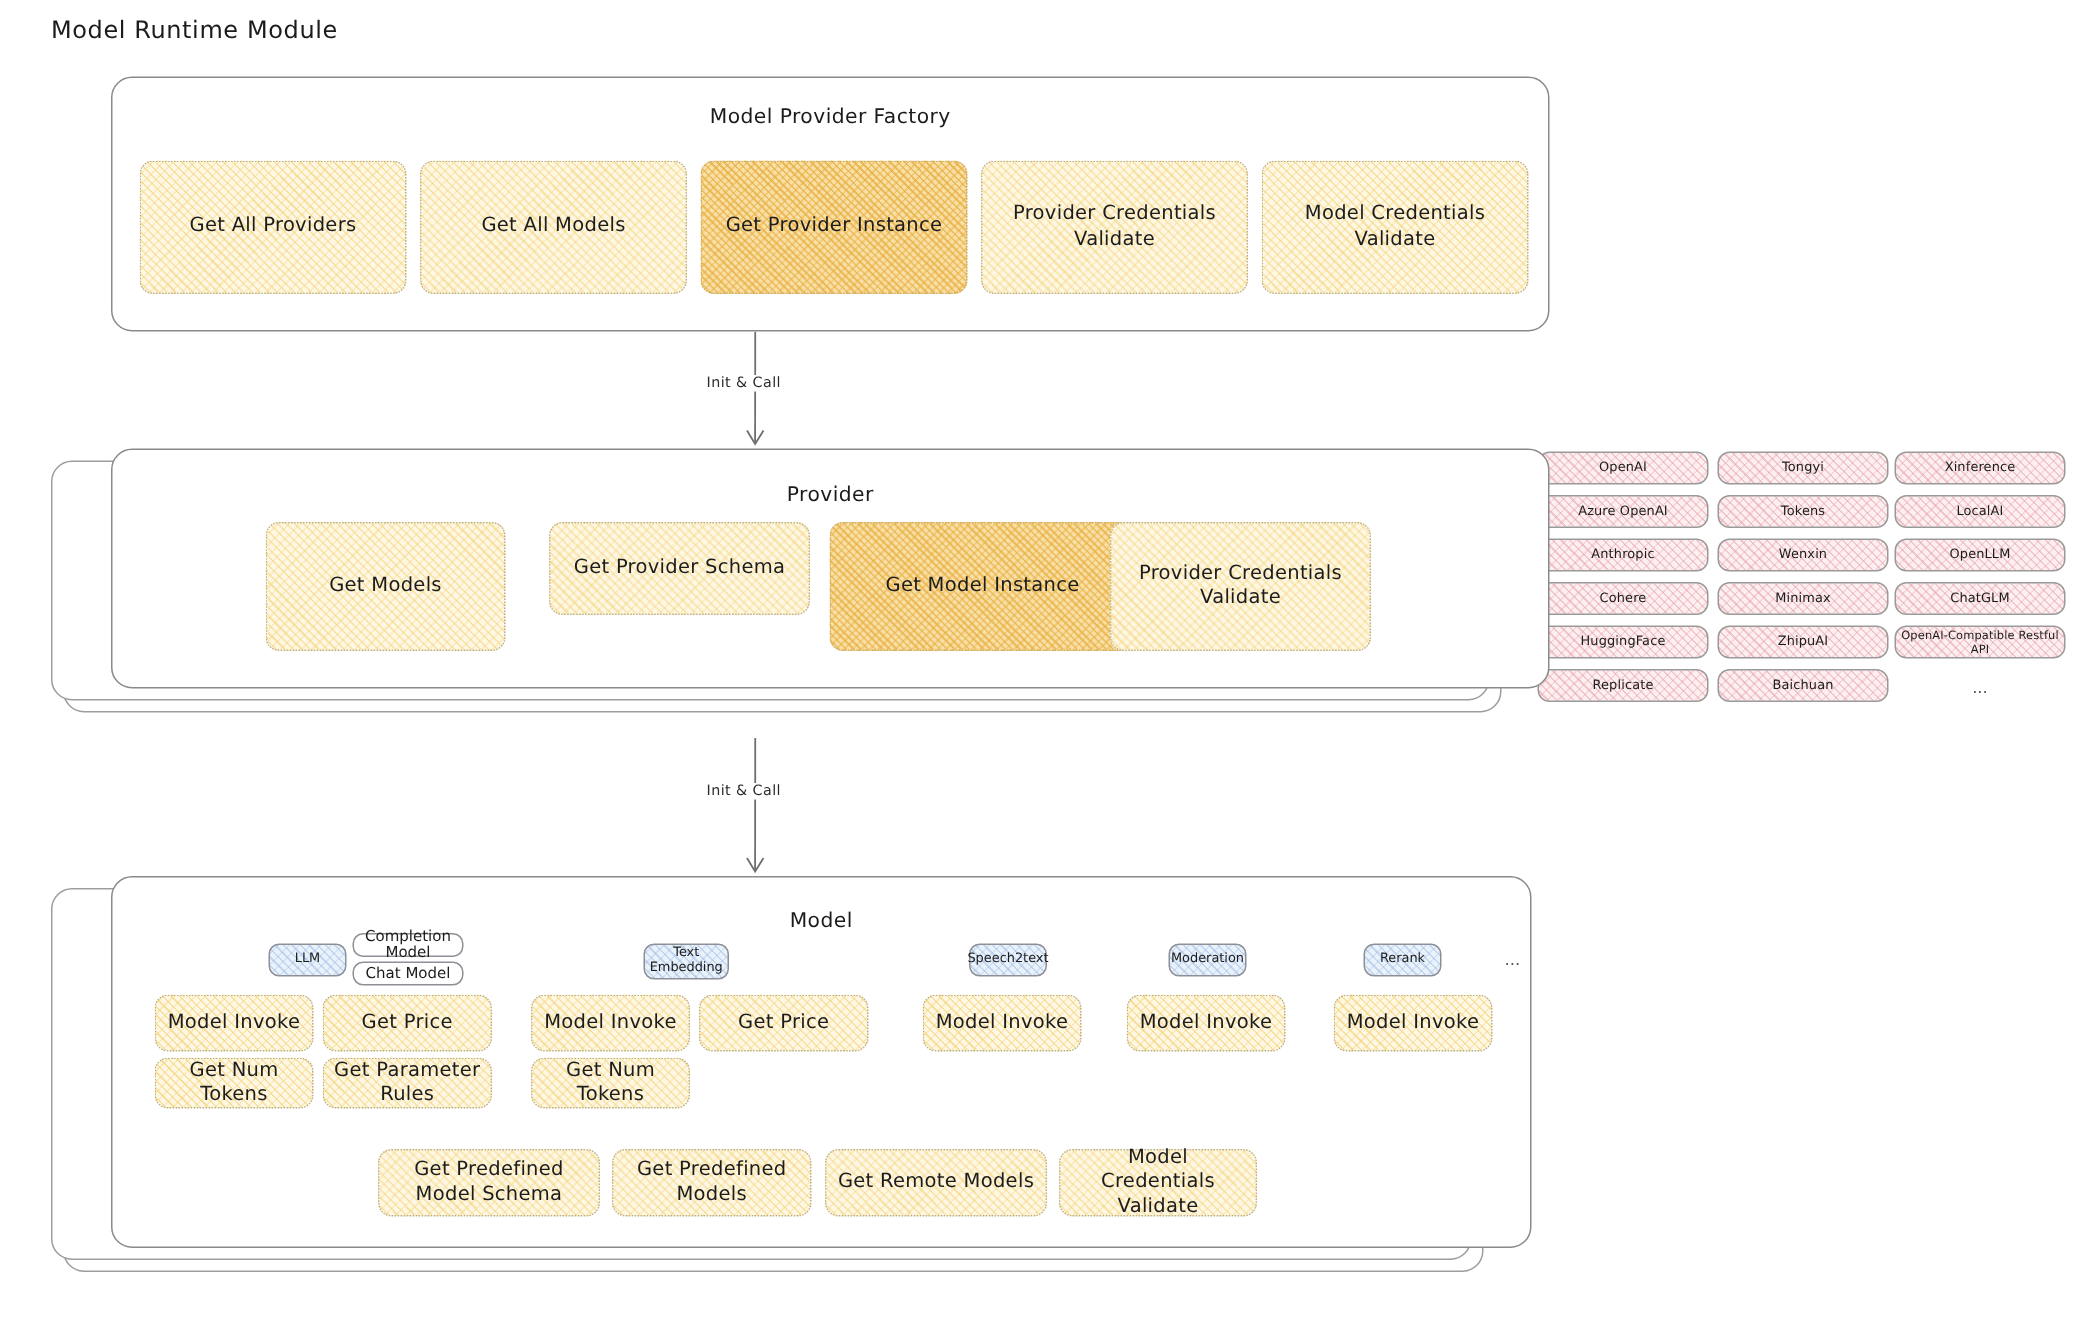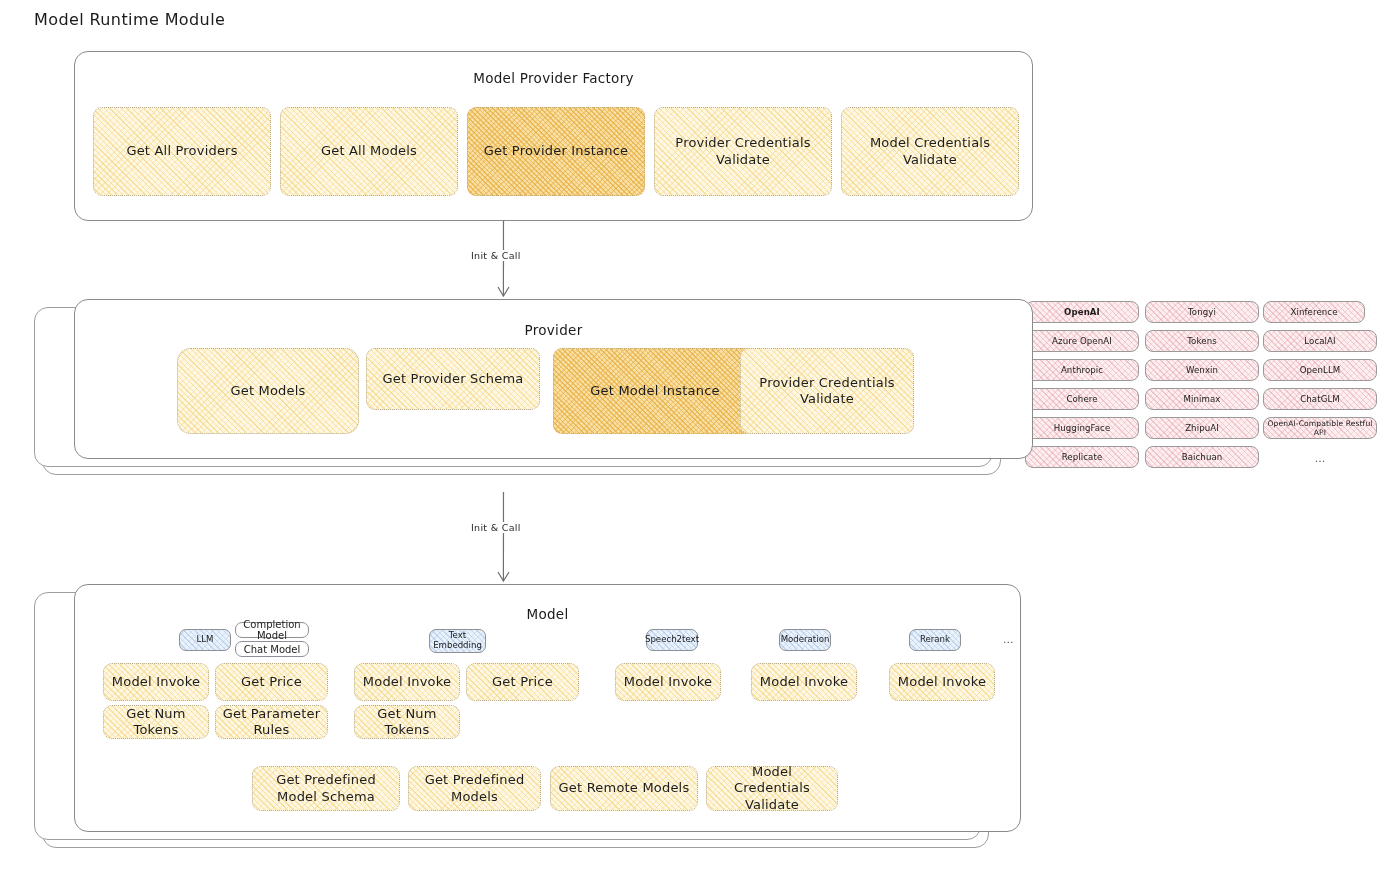--- a/index.html
+++ b/index.html
@@ -142,41 +142,41 @@
     <path d="M28 66 L33.4 75 L39 66" stroke="#6f6f6f" stroke-width="1.2" fill="none"></path>
   </svg>
   <div class="arrow-label" style="left:-2px;top:29px;">Init &amp; Call</div>
 </div>
 
 <div class="panel-shadowlayer" style="left:42px;top:315px;width:959px;height:160px;"></div>
 <div class="panel-shadowlayer" style="left:34px;top:307px;width:959px;height:160px;"></div>
 <div class="panel panel-main" style="left:26px;top:299px;width:959px;height:160px;">
   <div class="panel-title" style="top:22px;">Provider</div>
 
-  <div class="nodebox" style="left:102px;top:48px;width:182px;height:86px;border-radius:14px;">Get Models</div>
+  <div class="nodebox" style="left:102px;top:48px;width:160px;height:86px;">Get Models</div>
   <div class="nodebox" style="left:291px;top:48px;width:174px;height:62px;">Get Provider Schema</div>
   <div class="nodebox hl" style="left:478px;top:48px;width:204px;height:86px;">Get Model Instance</div>
   <div class="nodebox" style="left:665px;top:48px;width:174px;height:86px;">Provider Credentials Validate</div>
 </div>
 
-<div class="chip-pink" style="left:1025px;top:301px;width:114px;height:22px;font-weight:bold;">OpenAI</div>
+<div class="chip-pink" style="left:1025px;top:301px;width:114px;height:22px;">OpenAI</div>
 <div class="chip-pink" style="left:1025px;top:330px;width:114px;height:22px;">Azure OpenAI</div>
 <div class="chip-pink" style="left:1025px;top:359px;width:114px;height:22px;">Anthropic</div>
 <div class="chip-pink" style="left:1025px;top:388px;width:114px;height:22px;">Cohere</div>
 <div class="chip-pink" style="left:1025px;top:417px;width:114px;height:22px;">HuggingFace</div>
 <div class="chip-pink" style="left:1025px;top:446px;width:114px;height:22px;">Replicate</div>
 
 <div class="chip-pink" style="left:1145px;top:301px;width:114px;height:22px;">Tongyi</div>
 <div class="chip-pink" style="left:1145px;top:330px;width:114px;height:22px;">Tokens</div>
 <div class="chip-pink" style="left:1145px;top:359px;width:114px;height:22px;">Wenxin</div>
 <div class="chip-pink" style="left:1145px;top:388px;width:114px;height:22px;">Minimax</div>
 <div class="chip-pink" style="left:1145px;top:417px;width:114px;height:22px;">ZhipuAI</div>
 <div class="chip-pink" style="left:1145px;top:446px;width:114px;height:22px;">Baichuan</div>
 
-<div class="chip-pink" style="left:1263px;top:301px;width:102px;height:22px;">Xinference</div>
+<div class="chip-pink" style="left:1263px;top:301px;width:114px;height:22px;">Xinference</div>
 <div class="chip-pink" style="left:1263px;top:330px;width:114px;height:22px;">LocalAI</div>
 <div class="chip-pink" style="left:1263px;top:359px;width:114px;height:22px;">OpenLLM</div>
 <div class="chip-pink" style="left:1263px;top:388px;width:114px;height:22px;">ChatGLM</div>
 <div class="chip-pink" style="left:1263px;top:417px;width:114px;height:22px;font-size:7.6px;">OpenAI-Compatible Restful API</div>
 <div class="ellipsis-pink" style="left:1263px;top:452px;width:114px;">...</div>
 
 <div class="arrow-wrap" style="left:470px;top:492px;width:70px;height:92px;">
   <svg width="70" height="92" viewBox="0 0 70 92">
     <path d="M33.5 0 L33.4 88" stroke="#6f6f6f" stroke-width="1.2" fill="none"></path>
     <path d="M28 80 L33.4 89 L39 80" stroke="#6f6f6f" stroke-width="1.2" fill="none"></path>

